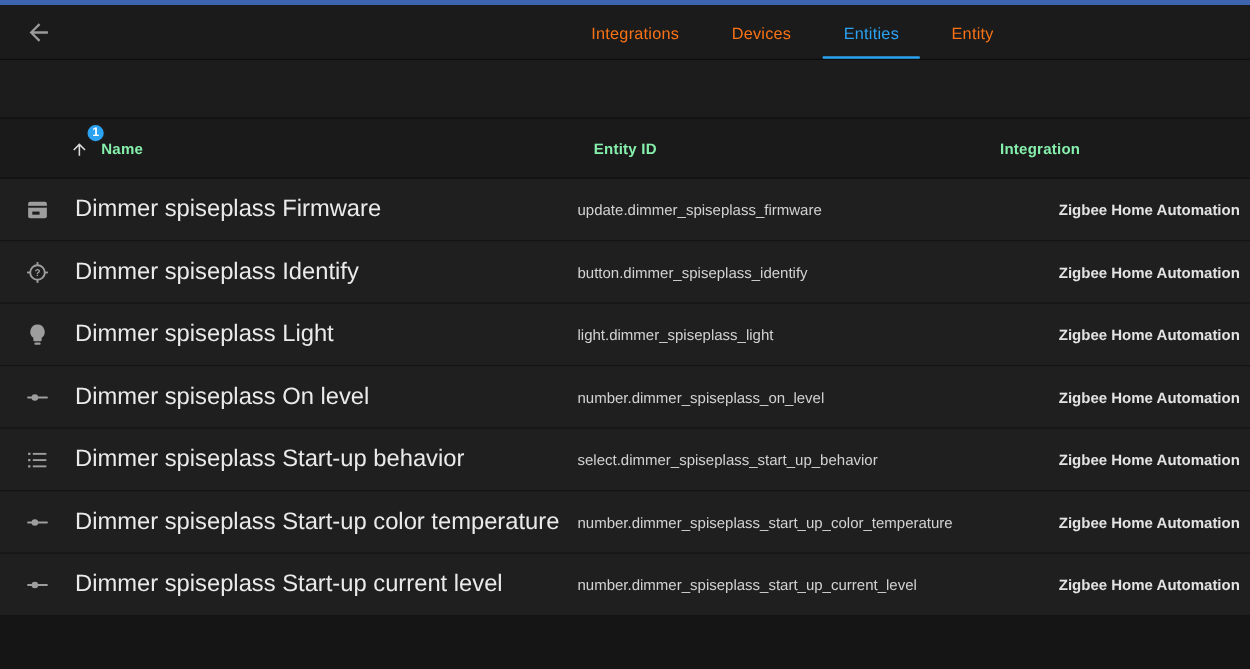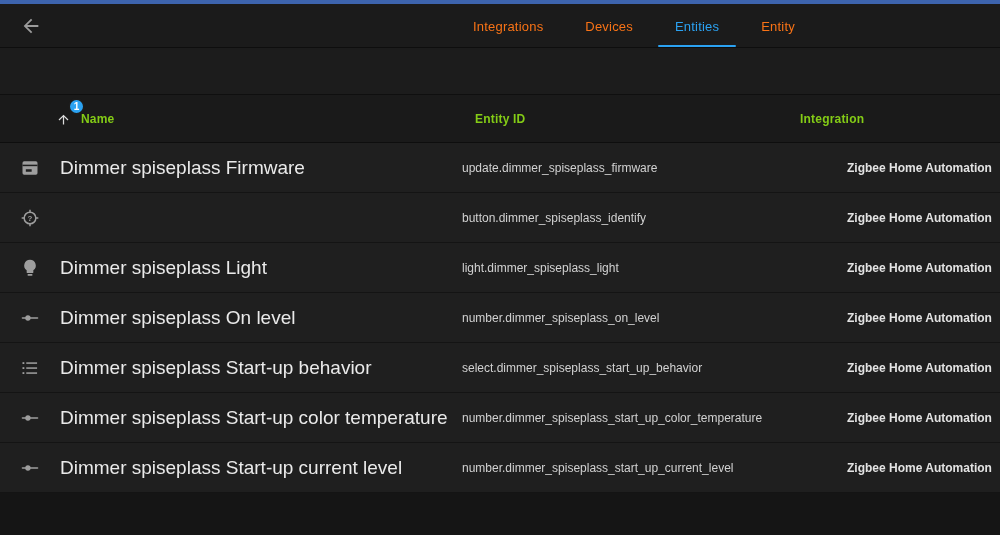--- a/index.html
+++ b/index.html
@@ -66,21 +66,21 @@
   }
 
   
   .thead {
     position:absolute; left:0; top:95px; width:1000px; height:48px;
     background:#1a1a1a; border-bottom:1px solid #0e0e0e;
   }
   .col-name-h { position:absolute; left:56px; top:0; height:48px; display:flex; align-items:center; gap:10px; cursor:pointer; }
   .col-entity-h { position:absolute; left:475px; top:0; height:48px; display:flex; align-items:center; cursor:pointer; }
   .col-integration-h { position:absolute; left:800px; top:0; height:48px; display:flex; align-items:center; cursor:pointer; }
-  .hlabel { font-size:12px; font-weight:700; color:#84cc16; letter-spacing:.2px; }
+  .hlabel { font-size:12px; font-weight:700; color:#86efac; letter-spacing:.2px; }
 
   .tbody { position:absolute; left:0; top:143px; width:1000px; }
   .row {
     position:relative; width:1000px; height:50px;
     background:#1f1f1f; border-bottom:1px solid #141414; cursor:pointer;
   }
   .row .icon-cell { position:absolute; left:20px; top:15px; width:20px; height:20px; }
   .row .name-cell {
     position:absolute; left:60px; top:0; width:405px; height:49px;
     display:flex; align-items:center; font-size:19px; color:#eaeaea; font-weight:400;
@@ -172,20 +172,21 @@
       <span class="icon-cell">
         <svg width="20" height="20" viewBox="0 0 24 24">
           <circle cx="12" cy="12" r="7" fill="none" stroke="#9e9e9e" stroke-width="1.8"></circle>
           <line x1="12" y1="2" x2="12" y2="5.5" stroke="#9e9e9e" stroke-width="1.8"></line>
           <line x1="12" y1="18.5" x2="12" y2="22" stroke="#9e9e9e" stroke-width="1.8"></line>
           <line x1="2" y1="12" x2="5.5" y2="12" stroke="#9e9e9e" stroke-width="1.8"></line>
           <line x1="18.5" y1="12" x2="22" y2="12" stroke="#9e9e9e" stroke-width="1.8"></line>
           <text x="12" y="15.4" font-size="9.5" font-weight="bold" fill="#9e9e9e" text-anchor="middle" font-family="Liberation Sans, sans-serif">?</text>
         </svg>
       </span>
+      <span class="name-cell">Dimmer spiseplass Identify</span>
       <span class="entity-cell">button.dimmer_spiseplass_identify</span>
       <span class="integration-cell">Zigbee Home Automation</span>
     </div>
     <div class="row">
       <span class="icon-cell">
         <svg width="20" height="20" viewBox="0 0 24 24">
           <path d="M12 2a7 7 0 00-4 12.7V17a1 1 0 001 1h6a1 1 0 001-1v-2.3A7 7 0 0012 2z" fill="#9e9e9e"></path>
           <rect x="9" y="19.3" width="6" height="2" rx="1" fill="#9e9e9e"></rect>
         </svg>
       </span>

